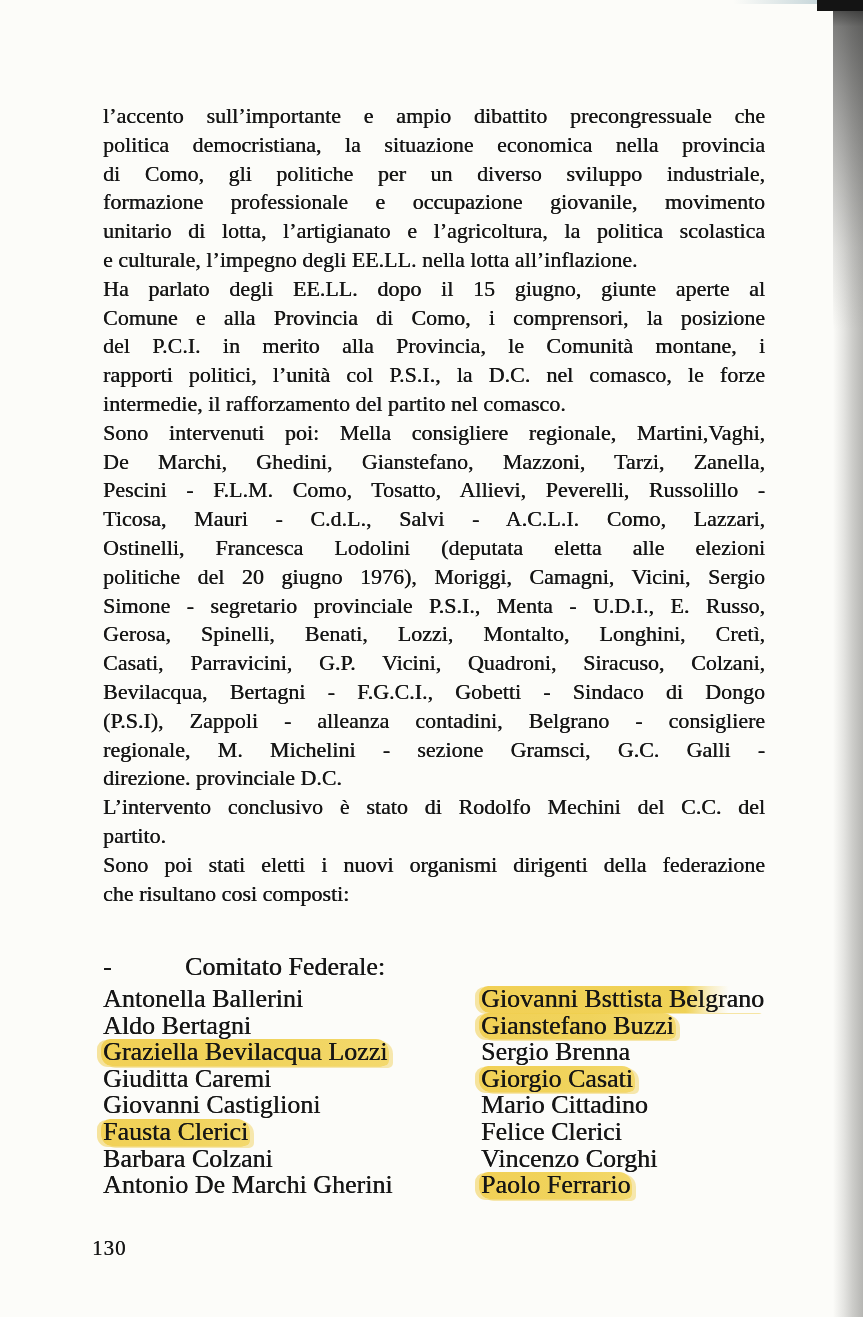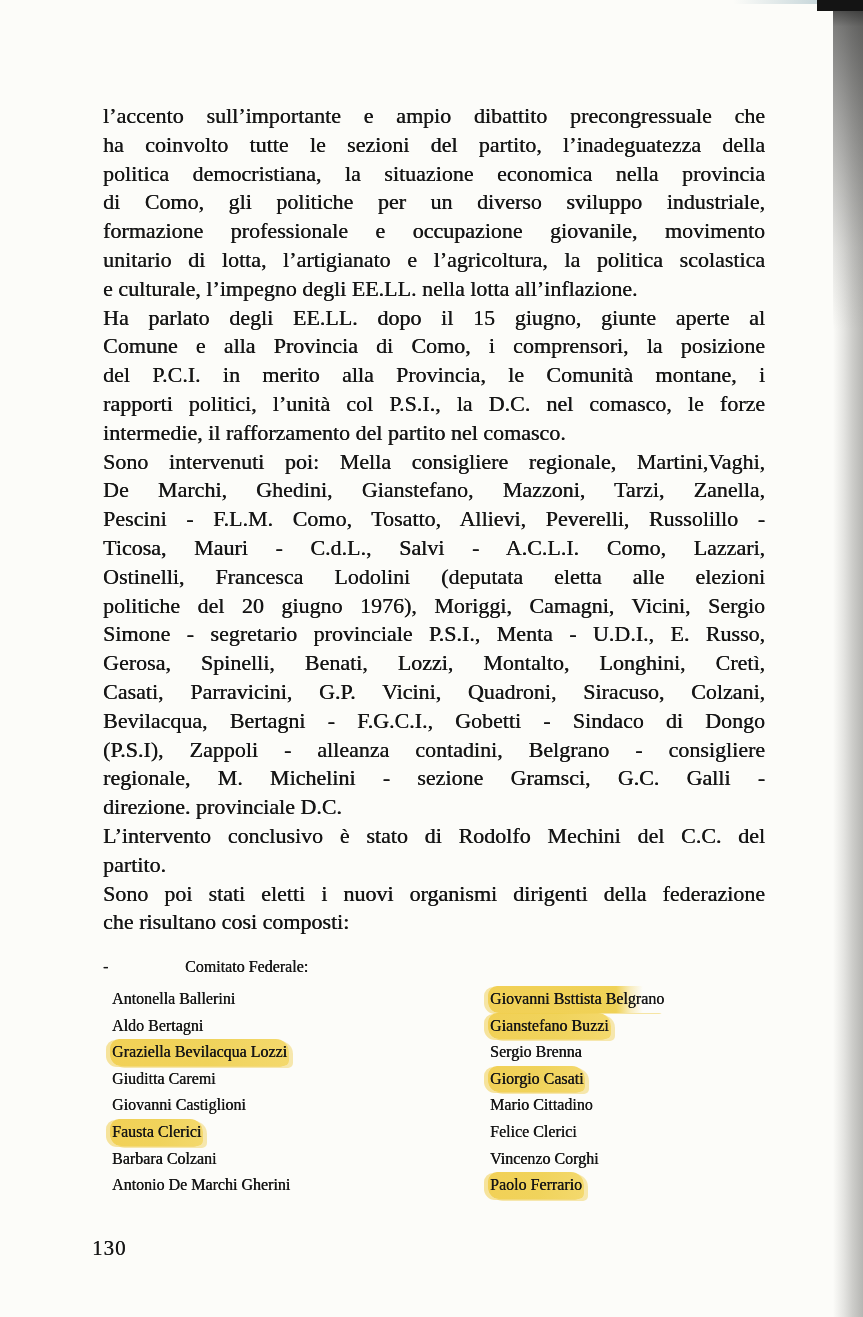--- a/index.html
+++ b/index.html
@@ -35,35 +35,34 @@
   }
   .line.last {
     text-align-last: left;
   }
   
   .committee {
     position: absolute;
     left: 103px;
     top: 952px;
     width: 680px;
-    font-size: 16px;
+    font-size: 26px;
     text-shadow: 0.35px 0 currentColor;
   }
   .committee-heading {
     height: 30px;
     line-height: 30px;
   }
   .committee-heading .dash {
     display: inline-block;
     width: 82px;
   }
   .columns {
     display: flex;
     margin-top: 4px;
-    justify-content: center;
   }
   .col {
     width: 378px;
   }
   .col.right {
     width: 284px;
   }
   .name-row {
     height: 26.6px;
     line-height: 26.6px;
@@ -138,21 +137,20 @@
   }
 </style>
 </head>
 <body>
 
 <div class="scan">
 
   <div class="text-block" id="text-block">
       <div>
         <div class="line">l’accento sull’importante e ampio dibattito precongressuale che</div>
-        <div class="line">ha coinvolto tutte le sezioni del partito, l’inadeguatezza della</div>
         <div class="line">politica democristiana, la situazione economica nella provincia</div>
         <div class="line">di Como, gli politiche per un diverso sviluppo industriale,</div>
         <div class="line">formazione professionale e occupazione giovanile, movimento</div>
         <div class="line">unitario di lotta, l’artigianato e l’agricoltura, la politica scolastica</div>
         <div class="line last">e culturale, l’impegno degli EE.LL. nella lotta all’inflazione.</div>
       </div>
       <div>
         <div class="line">Ha parlato degli EE.LL. dopo il 15 giugno, giunte aperte al</div>
         <div class="line">Comune e alla Provincia di Como, i comprensori, la posizione</div>
         <div class="line">del P.C.I. in merito alla Provincia, le Comunità montane, i</div>

